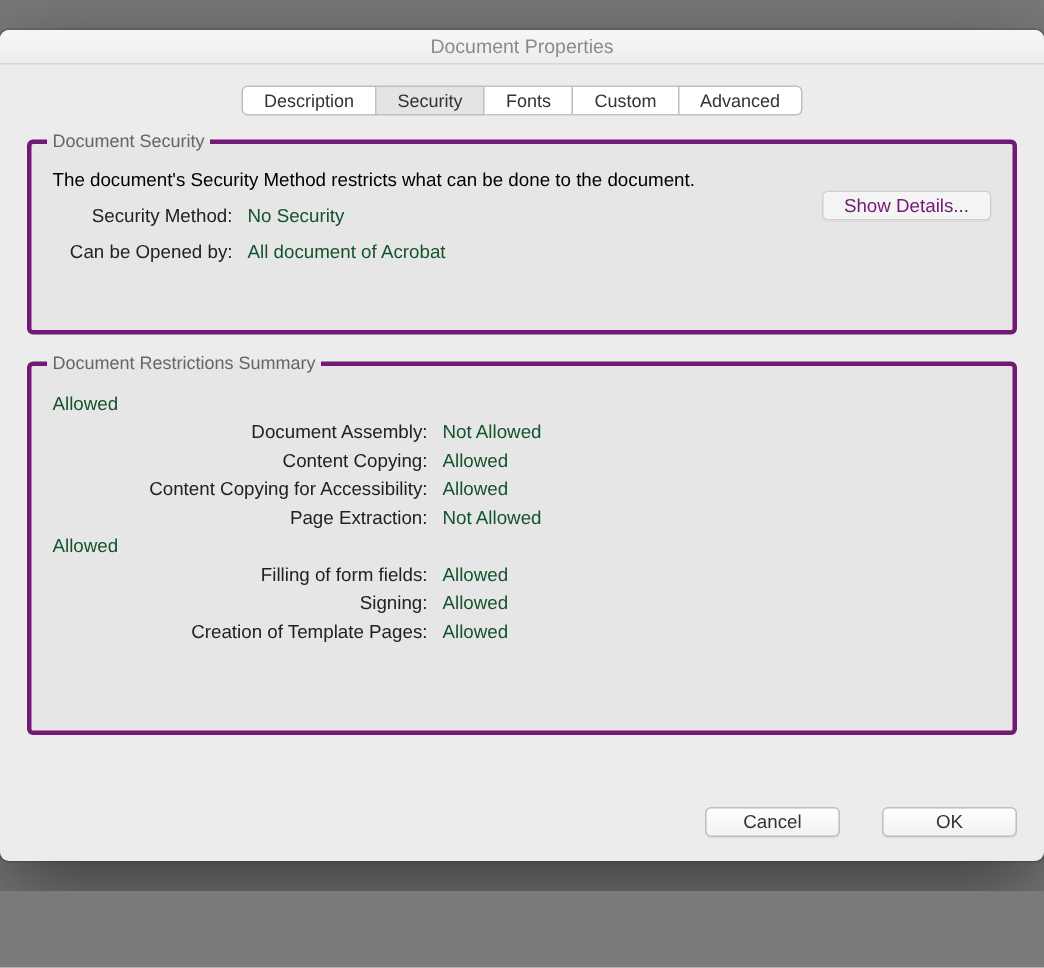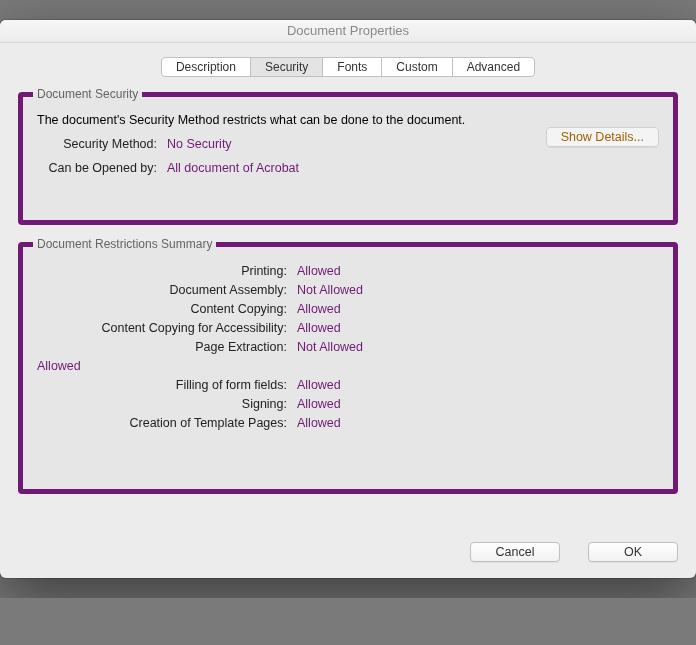--- a/index.html
+++ b/index.html
@@ -4,28 +4,28 @@
 <style>
   html,body{margin:0;padding:0;background:#7a7a7a;font-family:-apple-system,"Helvetica Neue",Helvetica,Arial,sans-serif;font-size:13px;color:#333;}
   .window{width:696px;margin:20px auto;background:#ececec;border-radius:6px;box-shadow:0 20px 60px rgba(0,0,0,.5),0 0 0 1px rgba(0,0,0,.15);overflow:hidden;}
   .titlebar{height:22px;line-height:22px;text-align:center;font-size:13px;color:#8a8a8a;border-bottom:1px solid #d6d6d6;background:linear-gradient(#f7f7f7,#ececec);}
   .body{padding:14px 18px 16px;}
   .tabs{display:flex;justify-content:center;margin-bottom:10px;}
   .tab{padding:2px 14px;border:1px solid #bfbfbf;background:#fff;font-size:12px;color:#333;cursor:default;margin-left:-1px;}
   .tab:first-child{border-radius:4px 0 0 4px;margin-left:0;}
   .tab:last-child{border-radius:0 4px 4px 0;}
   .tab.sel{background:#e4e4e4;}
-  fieldset{border:5px solid #701a75;border-radius:4px;background:#e6e6e6;margin:0 0 12px;padding:8px 14px 20px;position:relative;}
+  fieldset{border:3px solid #701a75;border-radius:4px;background:#e6e6e6;margin:0 0 12px;padding:8px 14px 20px;position:relative;}
   legend{font-size:12px;color:#666;padding:0 4px;margin-left:-4px;}
   .intro{font-size:12.5px;color:#000000;margin:4px 0 10px;}
   .kv{display:flex;align-items:center;margin:5px 0;font-size:12.5px;}
   .kv .k{width:180px;text-align:right;padding-right:10px;color:#222;}
-  .kv .v{color:#701a75;}
+  .kv .v{color:#14532d;}
   .btn{padding:2px 14px;border:1px solid #bfbfbf;border-radius:4px;background:linear-gradient(#fff,#f1f1f1);font-size:12.5px;color:#333;box-shadow:0 1px 0 rgba(0,0,0,.05);}
-  .btn.disabled{color:#a16207;border-color:#d0d0d0;background:#f4f4f4;margin-left:38px;}
+  .btn.disabled{color:#701a75;border-color:#d0d0d0;background:#f4f4f4;margin-left:38px;}
   .details-wrap{position:absolute;right:14px;top:28px;}
   .summary .kv .k{width:250px;}
   .spacer{height:30px;}
   .footer{display:flex;justify-content:flex-end;gap:28px;margin-top:6px;}
   .footer .btn{min-width:60px;text-align:center;}
 </style>
 </head>
 <body>
 
 <div class="window">
@@ -52,21 +52,20 @@
       <div class="kv" style="margin-left:-60px;margin-top:10px;">
         <span class="k">Can be Opened by:</span>
         <span class="v">All document of Acrobat</span>
       </div>
       <div style="height:20px"></div>
     </fieldset>
 
     <fieldset class="summary">
       <legend>Document Restrictions Summary</legend>
       <div class="kv">
-          <span class="k">Printing:</span>
           <span class="v">Allowed</span>
         </div>
       <div class="kv">
           <span class="k">Document Assembly:</span>
           <span class="v">Not Allowed</span>
         </div>
       <div class="kv">
           <span class="k">Content Copying:</span>
           <span class="v">Allowed</span>
         </div>

